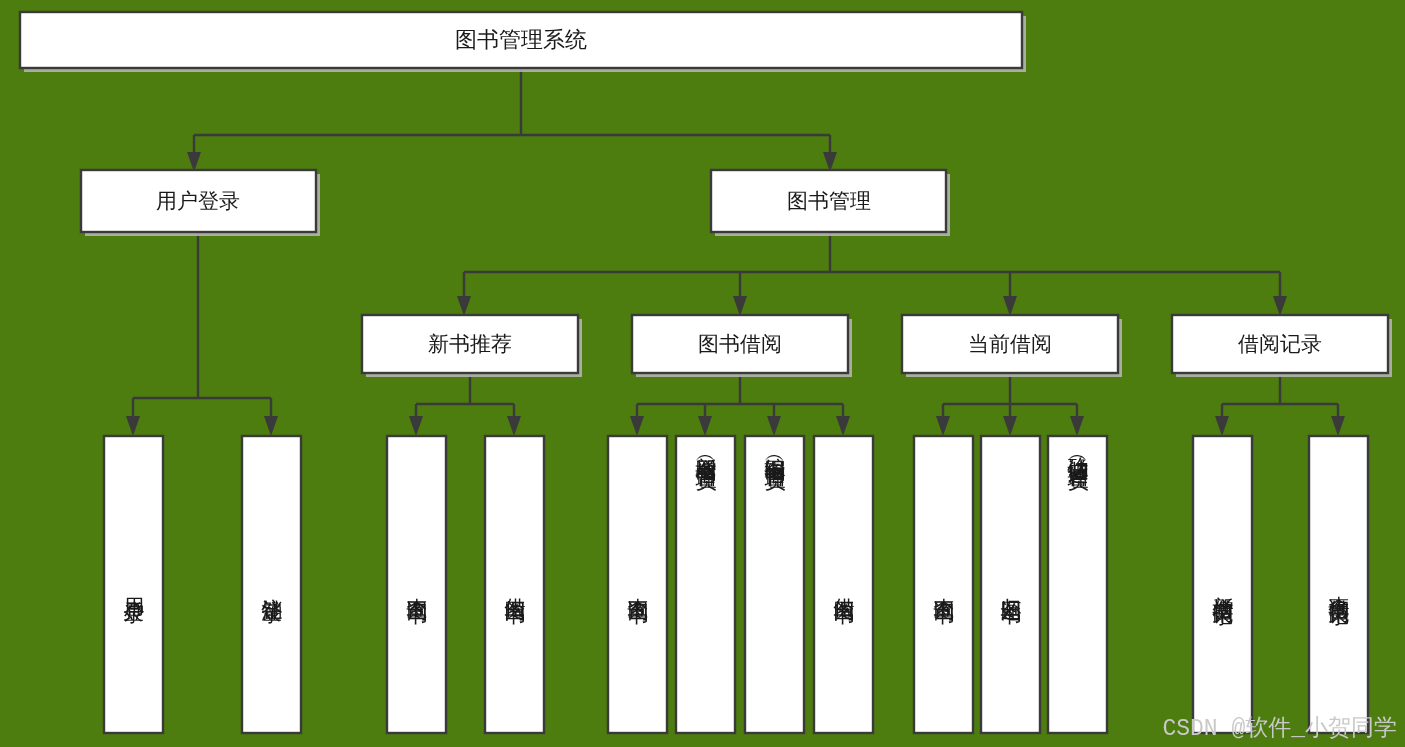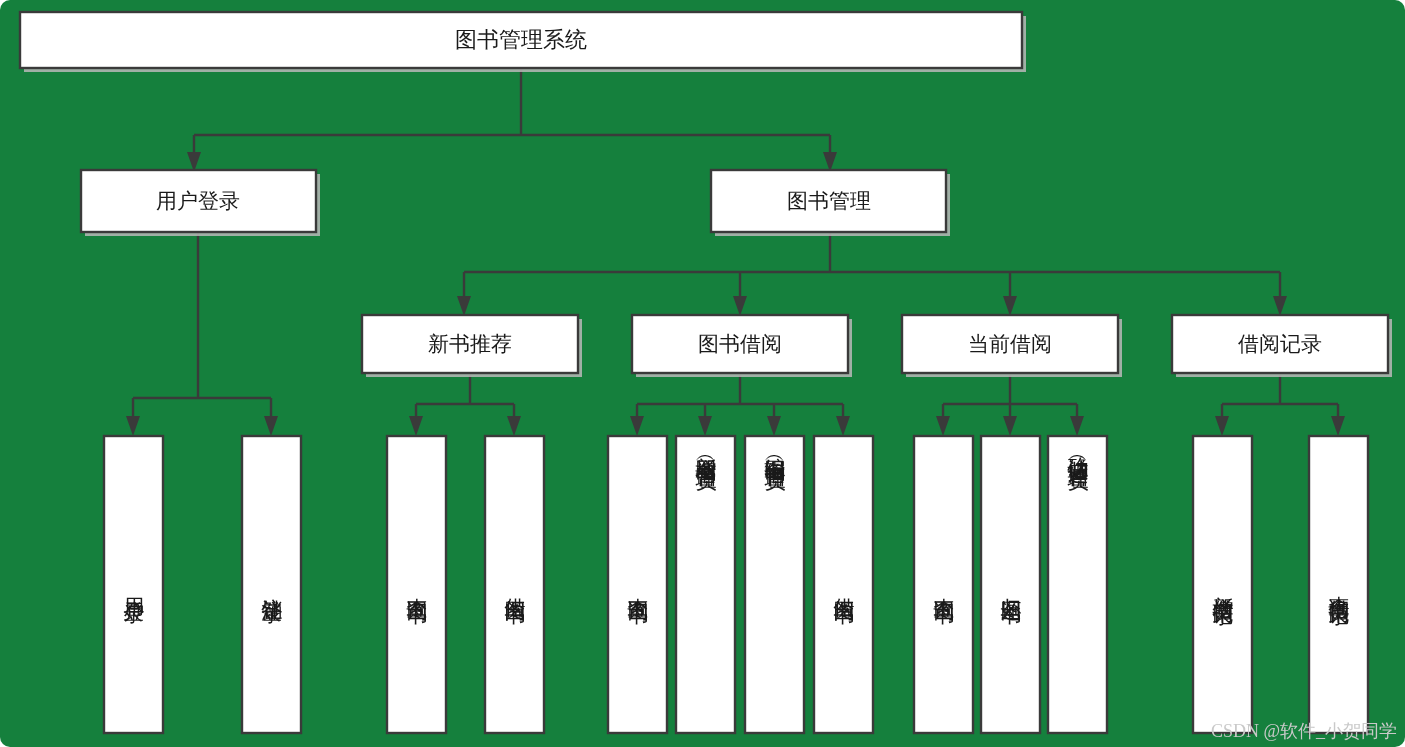--- a/index.html
+++ b/index.html
@@ -8,23 +8,22 @@
     padding: 0;
     background: #ffffff;
   }
   body {
     font-family: "DejaVu Sans", "Liberation Sans", sans-serif;
   }
   #diagram-root {
     position: relative;
     width: 1405px;
     height: 747px;
-    background: #15803d;
+    background: #4d7c0f;
     overflow: hidden;
-    border-radius: 10px;
   }
   svg.diagram {
     position: absolute;
     left: 0;
     top: 0;
     width: 1405px;
     height: 747px;
   }
   .node-box {
     fill: #ffffff;
@@ -74,22 +73,22 @@
     white-space: nowrap;
     pointer-events: none;
   }
   .vlabel.centered {
     justify-content: center;
   }
   .watermark {
     position: absolute;
     right: 8px;
     bottom: 4px;
-    font-family: Liberation Serif, serif;
-    font-size: 18px;
+    font-family: Liberation Mono, monospace;
+    font-size: 23px;
     color: #c9c9c9;
     white-space: nowrap;
     pointer-events: none;
   }
 </style>
 </head>
 <body>
 
 <div id="diagram-root">
 

